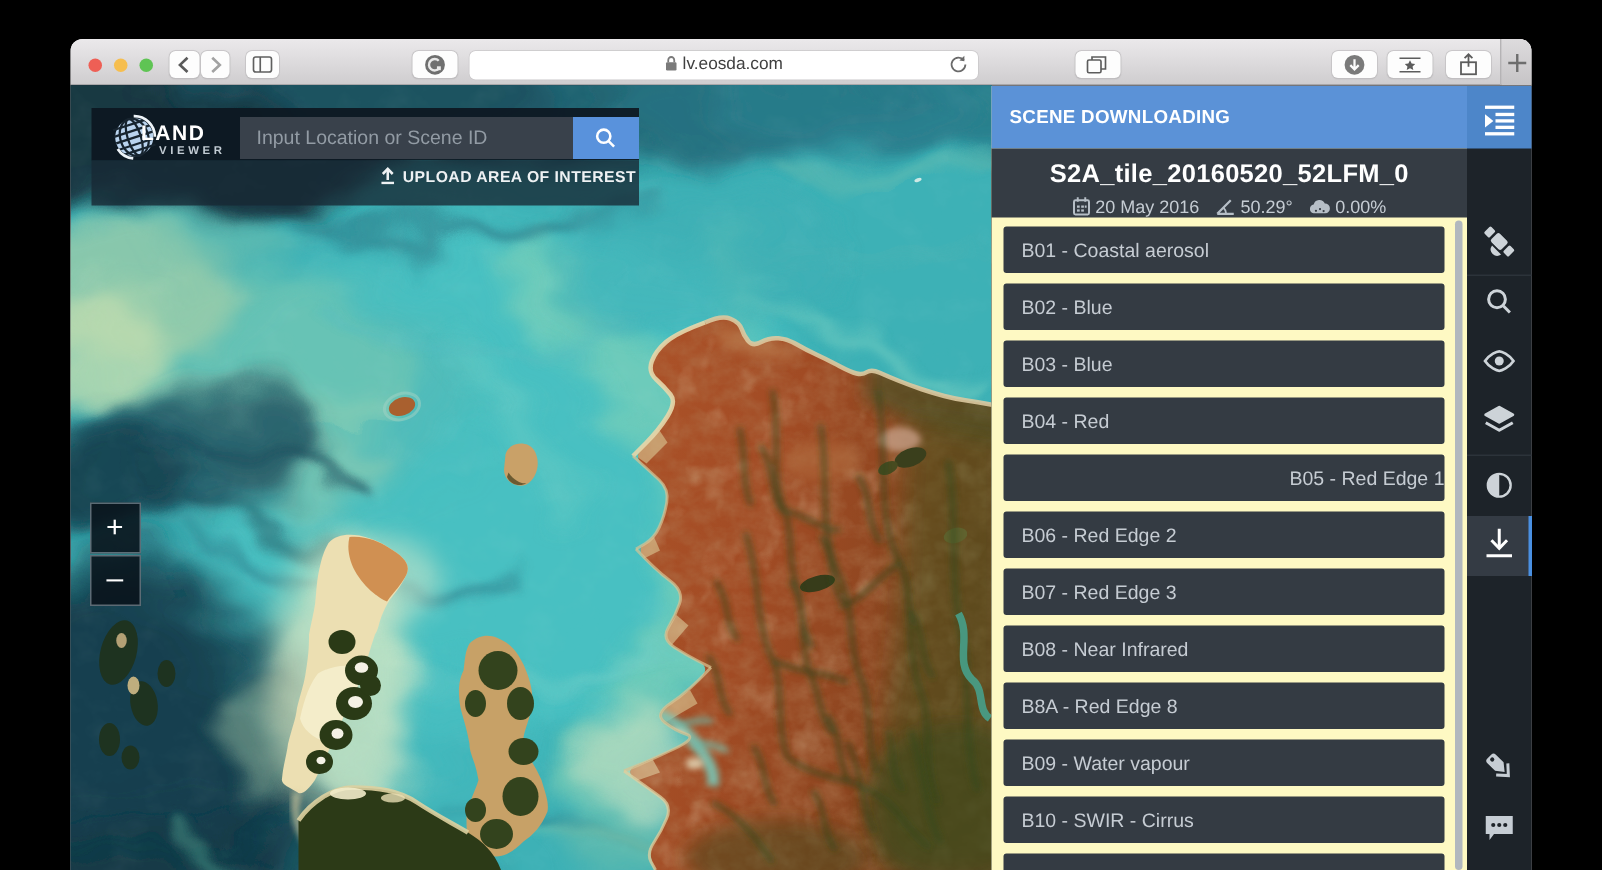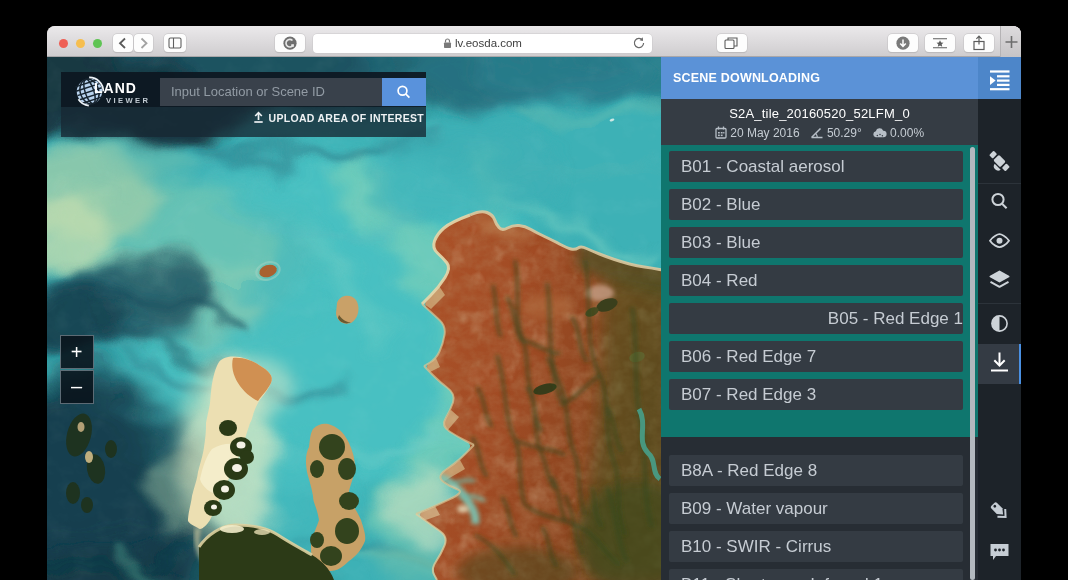--- a/index.html
+++ b/index.html
@@ -27,30 +27,30 @@
   #sp-bot { position:absolute; left:0; top:35px; width:365px; height:30px; background:rgba(23,40,51,0.78); }
   #sinput { position:absolute; left:99px; top:5.5px; width:222px; height:28.5px; background:#39414b;
     color:#929ba4; font-size:13px; line-height:28.5px; padding-left:11px; }
   #sbtn { position:absolute; left:321px; top:5.5px; width:44px; height:28.5px; background:#5992dc; }
   #upl { position:absolute; right:2px; top:39px; color:#eef1f3; font-size:10.5px; font-weight:700;
     letter-spacing:0.3px; }
   
   .zb { position:absolute; left:12.5px; width:34px; height:34px; background:rgba(9,18,26,0.88);
     border:1px solid rgba(160,175,185,0.55); color:#fff; text-align:center; }
   
-  #sidebar { position:absolute; left:614px; top:0; width:317px; height:380px; background:#0f766e; }
+  #sidebar { position:absolute; left:614px; top:0; width:317px; height:523px; background:#fef9c3; }
   #shead { position:absolute; left:0; top:0; width:317px; height:42px; background:#5b92d7;
     color:#fff; font-size:12.5px; font-weight:700; line-height:42px; padding-left:12px;
     letter-spacing:0.2px; }
   #sinfo { position:absolute; left:0; top:42px; width:317px; height:46px; background:#353c44;
     color:#fff; text-align:center; }
-  #sinfo .t1 { font-size:13px; font-weight:400; margin-top:7px; letter-spacing:0.2px; }
+  #sinfo .t1 { font-size:17px; font-weight:700; margin-top:7px; letter-spacing:0.2px; }
   #sinfo .t2 { font-size:12px; color:#c5ccd3; margin-top:4.5px; }
   .brow { position:absolute; left:8px; width:294px; height:31px; background:#343b43;
-    border-radius:2px; color:#c6ccd3; font-size:17px; line-height:31px; padding-left:12px; }
+    border-radius:2px; color:#c6ccd3; font-size:13px; line-height:31px; padding-left:12px; }
   #sbar { position:absolute; left:308.5px; top:90px; width:5px; height:433px;
     background:#b2b8be; border-radius:2.5px; }
   
   #tbar { position:absolute; left:931px; top:0; width:43px; height:523px; background:#1d2329; }
   #tbtn { position:absolute; left:0; top:0; width:43px; height:42px; background:#4d86c9; }
   .sep { position:absolute; left:0; width:43px; height:1px; background:#2c333a; }
   #dlbox { position:absolute; left:0; top:287px; width:43px; height:40px; background:#343b44; }
   #dlbar { position:absolute; left:41px; top:287px; width:2.5px; height:40px; background:#4a90e2; }
 </style>
 </head>
@@ -443,22 +443,23 @@
                 <circle cx="8" cy="7.4" r="0.75"></circle>
                 <circle cx="10.4" cy="8.7" r="0.75"></circle>
               </g>
             </svg> 0.00%</div>
       </div>
       <div class="brow" style="top:93.5px;">B01 - Coastal aerosol</div>
       <div class="brow" style="top:131.5px;">B02 - Blue</div>
       <div class="brow" style="top:169.5px;">B03 - Blue</div>
       <div class="brow" style="top:207.5px;">B04 - Red</div>
       <div class="brow" style="top:245.5px;text-align:right;">B05 - Red Edge 1</div>
-      <div class="brow" style="top:283.5px;">B06 - Red Edge 7</div>
+      <div class="brow" style="top:283.5px;">B06 - Red Edge 2</div>
       <div class="brow" style="top:321.5px;">B07 - Red Edge 3</div>
+      <div class="brow" style="top:359.5px;">B08 - Near Infrared</div>
       <div class="brow" style="top:397.5px;">B8A - Red Edge 8</div>
       <div class="brow" style="top:435.5px;">B09 - Water vapour</div>
       <div class="brow" style="top:473.5px;">B10 - SWIR - Cirrus</div>
       <div class="brow" style="top:511.5px;">B11 - Shortwave Infrared 1</div>
       <div id="sbar"></div>
     </div>
 
     <div id="tbar">
       <div id="tbtn"></div>
       <div class="sep" style="top:125.5px;"></div>

